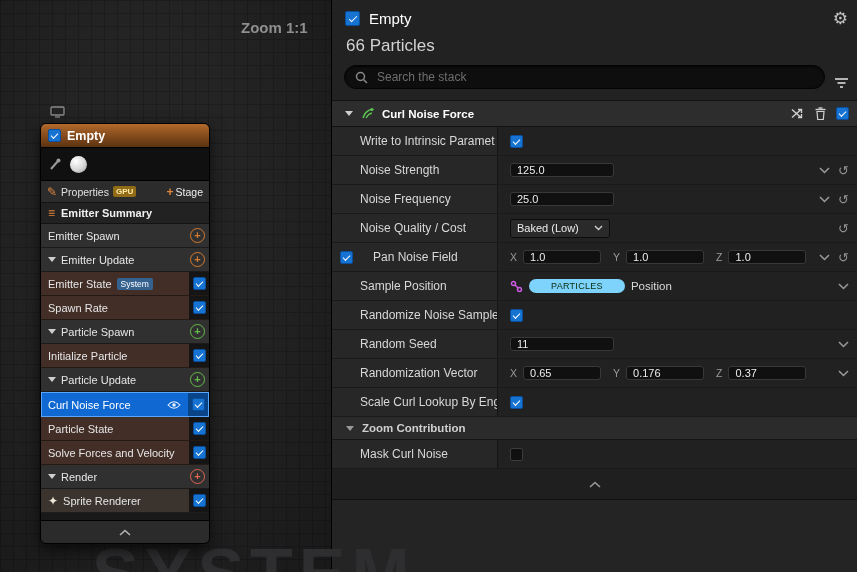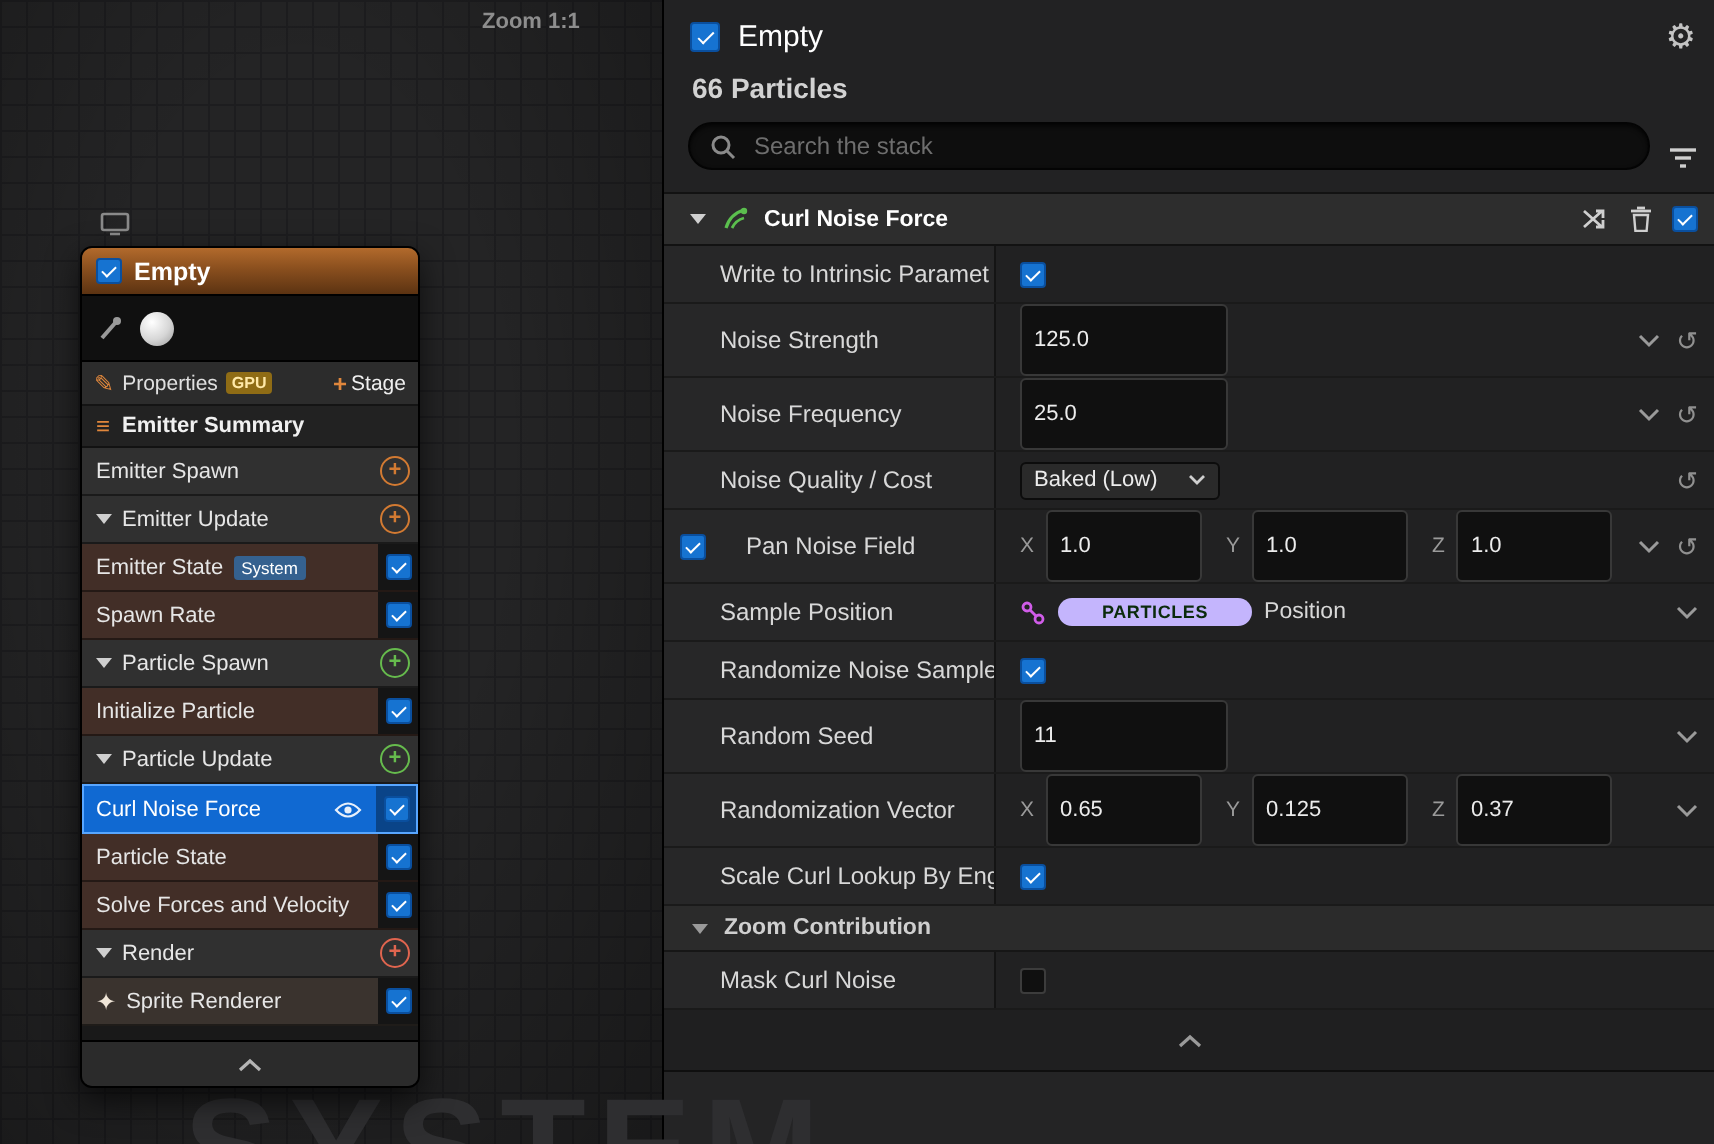--- a/index.html
+++ b/index.html
@@ -10,21 +10,21 @@
   .graph{position:absolute;left:0;top:0;width:331px;height:572px;
     background-color:#242425;
     background-image:
       linear-gradient(#1d1d1f 1px,transparent 1px),
       linear-gradient(90deg,#1d1d1f 1px,transparent 1px),
       linear-gradient(#18181a 1px,transparent 1px),
       linear-gradient(90deg,#18181a 1px,transparent 1px);
     background-size:13px 13px,13px 13px,104px 104px,104px 104px;}
   .graph::after{content:'';position:absolute;inset:0;
     background:radial-gradient(ellipse at 45% 40%,rgba(0,0,0,0) 40%,rgba(0,0,0,.32) 100%);}
-  .zoom-label{position:absolute;left:241px;top:5px;font-size:11px;font-weight:700;color:#8e8e8e;z-index:2;}
+  .zoom-label{position:absolute;left:241px;top:19px;font-size:15px;font-weight:700;color:#8e8e8e;z-index:2;}
   .watermark{position:absolute;left:92px;top:534px;font-size:70px;font-weight:800;
     letter-spacing:6px;color:#2e2e30;z-index:1;}
   .mini-monitor{position:absolute;left:50px;top:106px;z-index:2;}
   
   .node{position:absolute;left:40px;top:123px;width:168px;z-index:3;
     background:#161616;border:1px solid #000;border-radius:6px;
     box-shadow:0 6px 16px rgba(0,0,0,.65);overflow:hidden;}
   .n-header{height:23px;display:flex;align-items:center;gap:6px;padding:0 7px;
     background:linear-gradient(180deg,#b26a2c 0%,#8a4f1e 45%,#5c3312 100%);
     border-bottom:1px solid #000;}
@@ -74,48 +74,48 @@
   .cb.big{width:15px;height:15px;}
   .cb.big::after{left:3px;top:4px;width:7px;height:3px;}
   .cb.off{background:#101010;border:1px solid #3c3c3c;}
   .cb.off::after{display:none;}
   
   .panel{position:absolute;left:331px;top:0;width:526px;height:572px;background:#222223;
     border-left:1px solid #000;display:flex;flex-direction:column;}
   .p-header{height:36px;display:flex;align-items:center;gap:9px;padding:0 10px 0 13px;}
   .p-title{font-size:15px;color:#fff;}
   .gear{margin-left:auto;color:#c3c3c3;font-size:17px;line-height:1;}
-  .p-sub{padding:0 0 7px 14px;font-size:14px;color:#d2d2d2;font-weight:bold;}
+  .p-sub{padding:0 0 7px 14px;font-size:17px;color:#d2d2d2;}
   .p-search-row{display:flex;align-items:flex-end;gap:9px;padding:2px 9px 11px 12px;}
   .search{flex:1;height:22px;border-radius:12px;background:#0e0e0e;border:1px solid #040404;
     display:flex;align-items:center;gap:7px;padding:0 10px;box-shadow:inset 0 1px 2px rgba(0,0,0,.7);}
   .search input{flex:1;background:transparent;border:none;outline:none;color:#e8e8e8;
     font-size:12px;font-family:"Liberation Sans",sans-serif;}
   .search input::placeholder{color:#6e6e6e;}
   .p-section{height:25px;background:#2d2d2d;border-top:1px solid #121212;border-bottom:1px solid #121212;
     display:flex;align-items:center;gap:8px;padding:0 9px 0 13px;}
   .p-section-title{font-size:11.5px;font-weight:700;color:#fff;}
   .sec-icons{margin-left:auto;display:flex;align-items:center;gap:10px;}
   .prow{min-height:28px;display:flex;align-items:center;border-bottom:1px solid #1a1a1a;background:#212122;}
   .plbl{align-self:stretch;width:166px;flex:0 0 auto;display:flex;align-items:center;gap:7px;
     padding-left:28px;background:#272728;border-right:1px solid #141414;
     font-size:12px;color:#d8d8d8;box-sizing:border-box;white-space:nowrap;overflow:hidden;}
   .plbl.with-cb{padding-left:8px;gap:20px;}
   .pval{flex:1;display:flex;align-items:center;gap:6px;padding-left:12px;min-width:0;}
   .pctl{flex:0 0 auto;display:flex;align-items:center;gap:8px;padding-right:9px;padding-left:6px;}
-  .field{height:36px;background:#101010;border:1px solid #383838;border-radius:3px;
+  .field{height:14px;background:#101010;border:1px solid #383838;border-radius:3px;
     color:#ececec;font-size:11px;display:flex;align-items:center;padding:0 6px;box-sizing:border-box;}
   .w104{width:104px;}
   .w78{width:78px;}
   .axis{font-size:10.5px;color:#9a9a9a;margin-left:6px;}
   .axis:first-child{margin-left:0;}
   .combo{height:19px;width:100px;background:#2a2a2a;border:1px solid #0c0c0c;border-radius:3px;
     color:#ececec;font-size:11px;display:flex;align-items:center;padding:0 6px;gap:6px;
     justify-content:space-between;box-sizing:border-box;}
-  .badge{background:#c4b5fd;color:#0b2b0c;font-size:9px;font-weight:700;
+  .badge{background:#7dd3fc;color:#0b2b0c;font-size:9px;font-weight:400;
     padding:2px 22px;border-radius:8px;letter-spacing:.3px;}
   .pos-text{font-size:11.5px;color:#d8d8d8;}
   .reset{color:#909090;font-size:13px;line-height:1;}
   .subheader{height:22px;background:#2b2b2b;border-bottom:1px solid #161616;display:flex;
     align-items:center;gap:8px;padding-left:14px;font-size:11.5px;font-weight:700;color:#cfcfcf;}
   .p-collapse{height:30px;display:flex;align-items:center;justify-content:center;background:#1f1f20;}
   .p-bottom{flex:1;background:#242425;border-top:1px solid #0f0f0f;}
   .icon-svg{display:block;flex:0 0 auto;}
 </style>
 </head>
@@ -407,21 +407,21 @@
     </div>
 
     <div class="prow">
       <div class="plbl">
           <span>Randomization Vector</span>
         </div>
       <div class="pval">
         <span class="axis">X</span>
         <span class="field w78">0.65</span>
         <span class="axis">Y</span>
-        <span class="field w78">0.125</span>
+        <span class="field w78">0.176</span>
         <span class="axis">Z</span>
         <span class="field w78">0.37</span>
       </div>
       <div class="pctl">
         <svg class="icon-svg" width="11" height="7">
             <polyline points="1,1 5.5,5.5 10,1" fill="none" stroke="#9a9a9a" stroke-width="1.5"></polyline>
           </svg>
       </div>
     </div>
 

